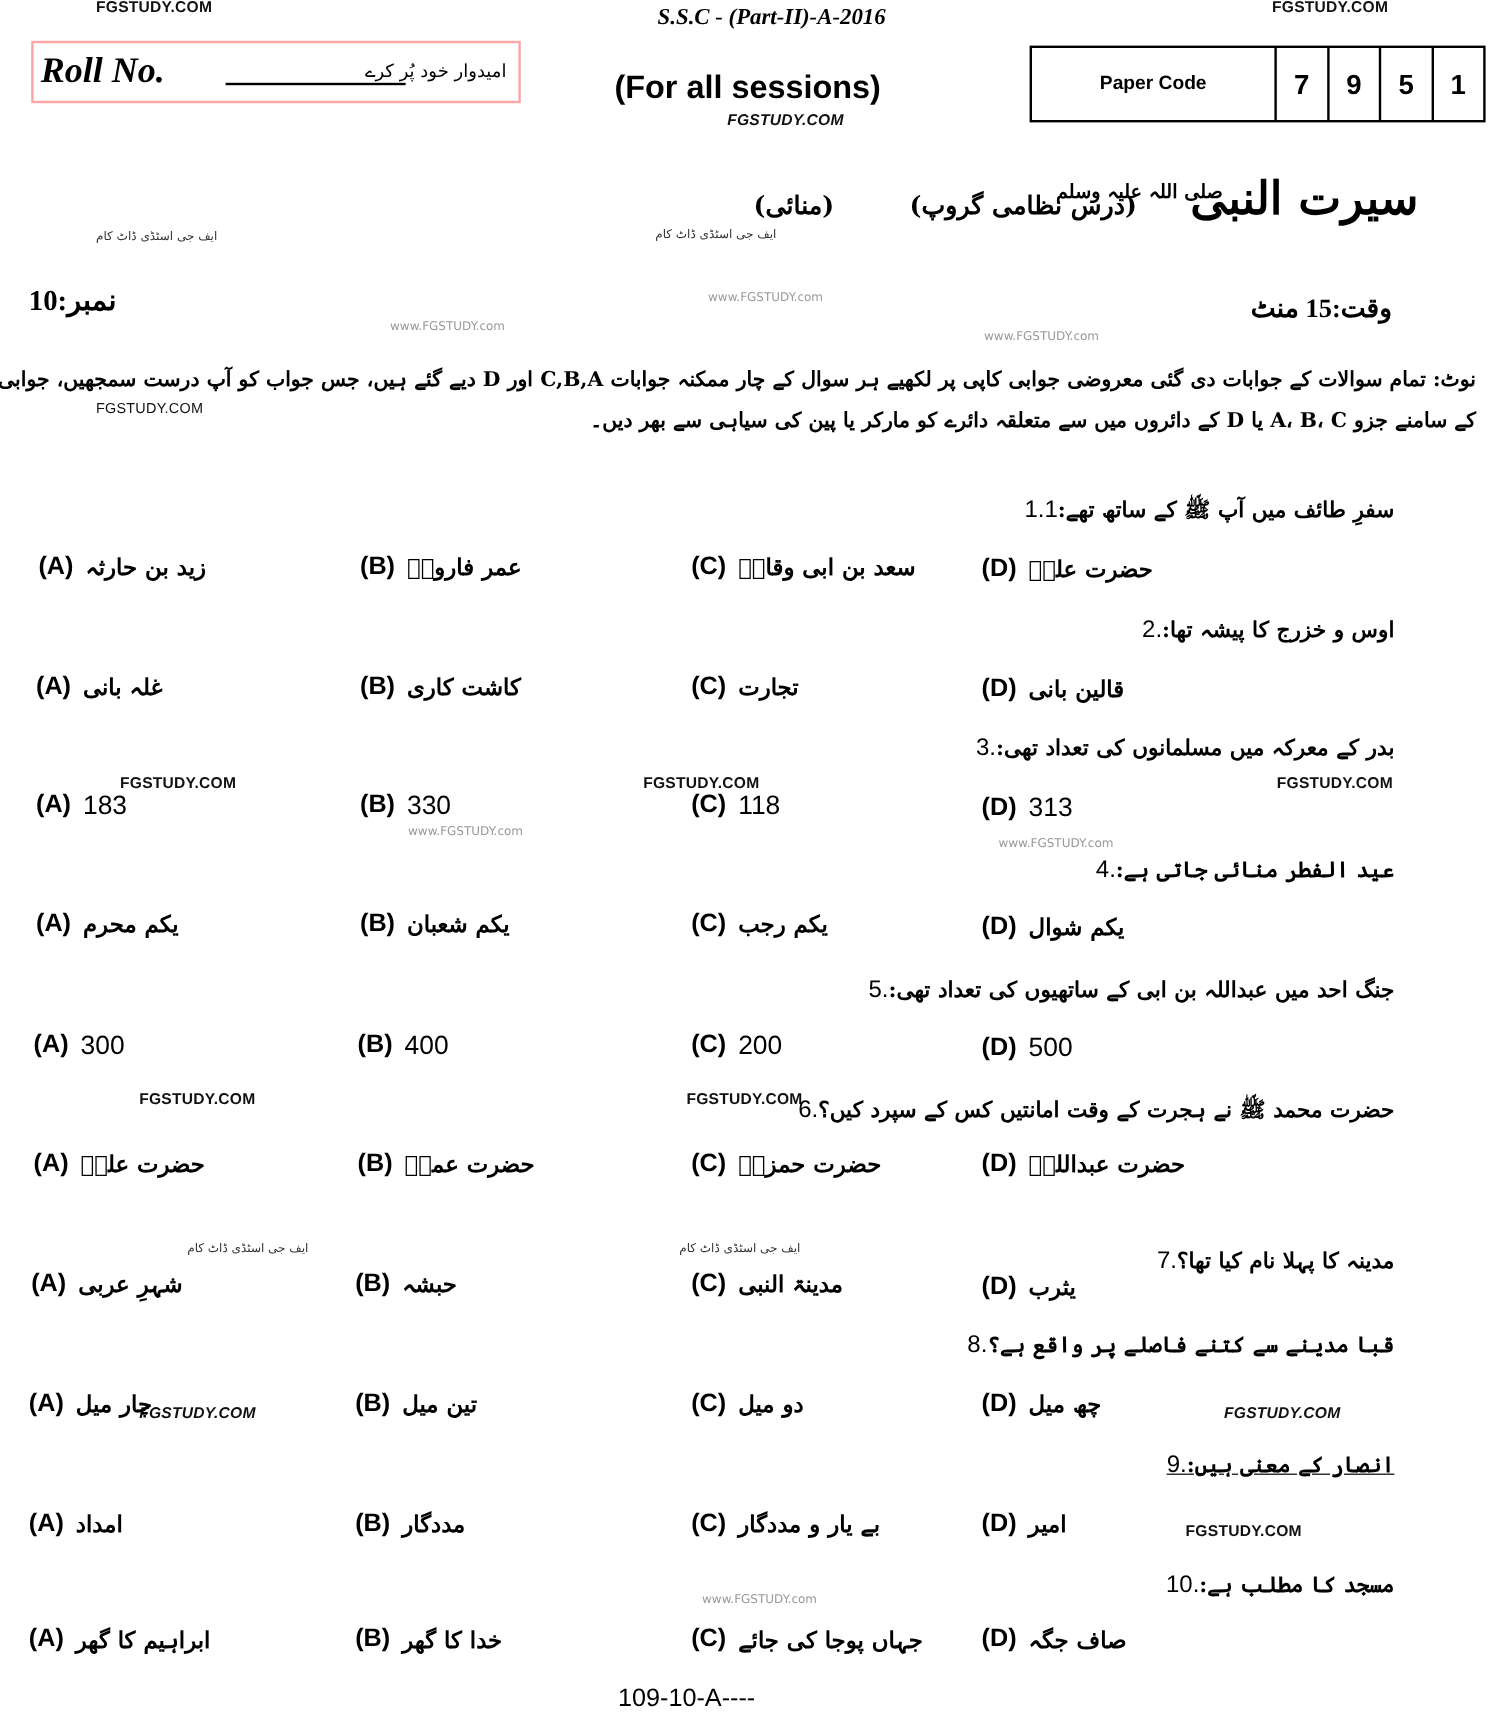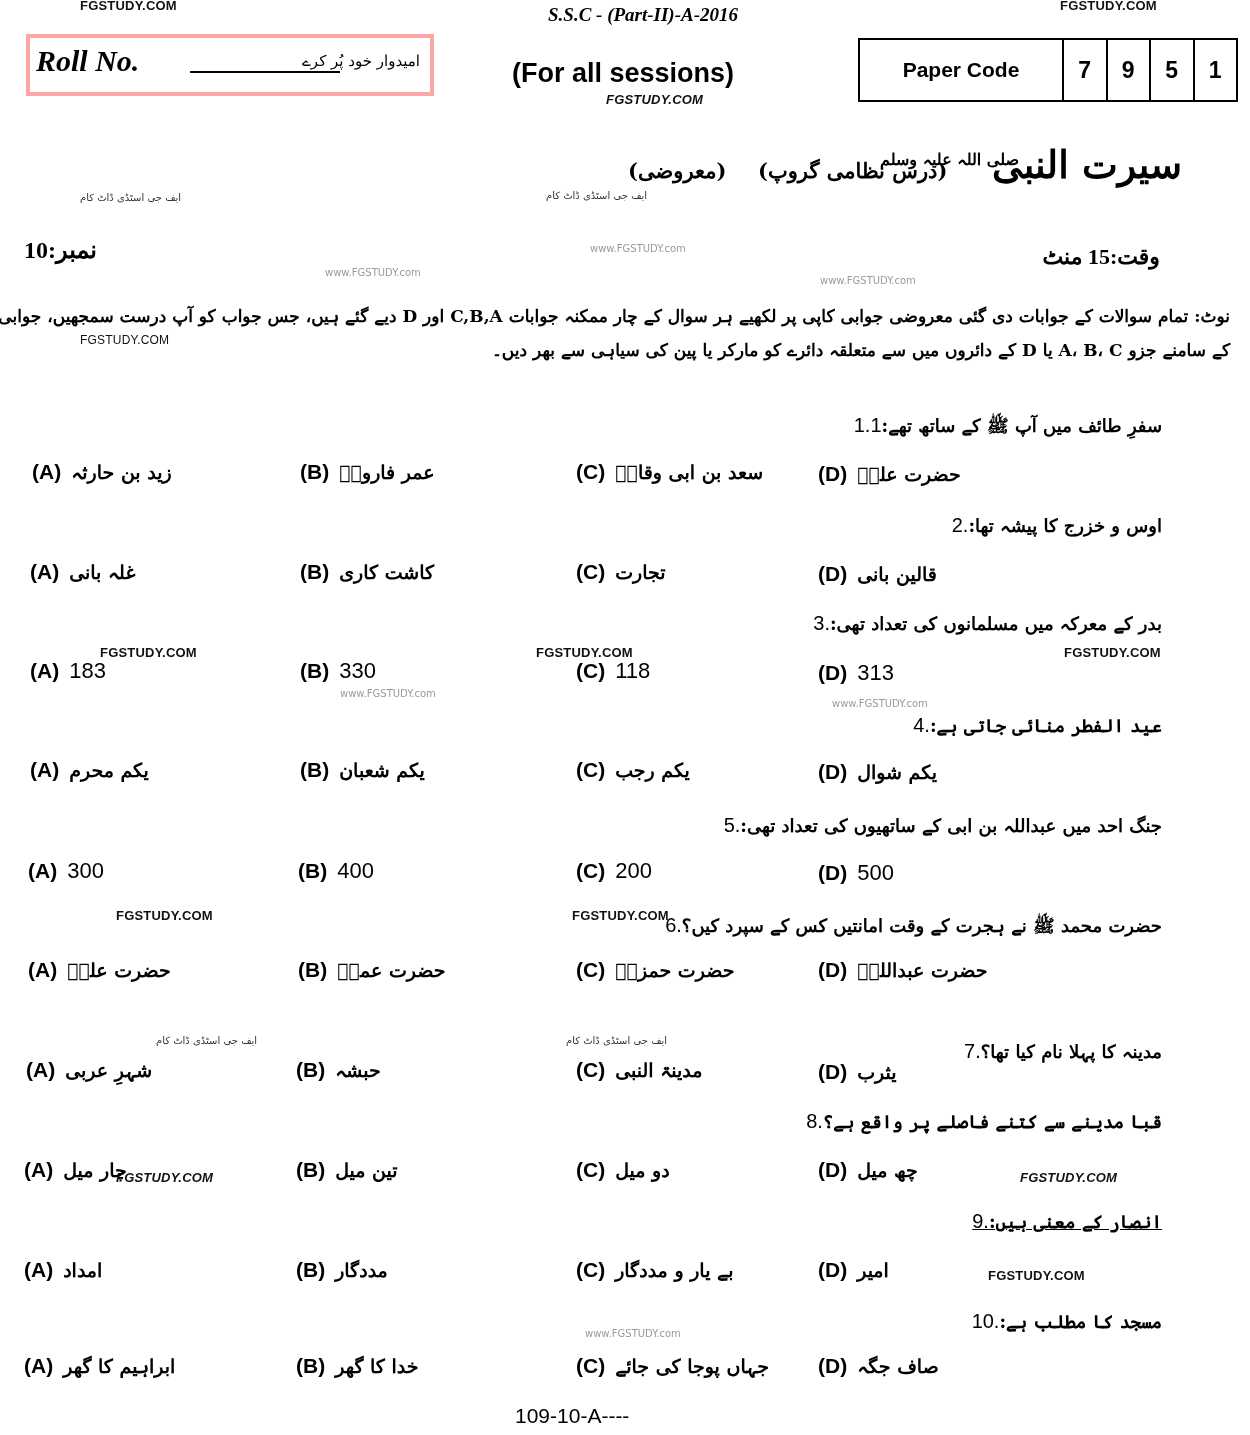--- a/index.html
+++ b/index.html
@@ -5,30 +5,30 @@
   html, body { margin:0; padding:0; background:#fff; }
   body { width:1250px; height:1435px; position:relative; overflow:hidden; color:#000;
          font-family:"Liberation Sans", sans-serif; }
   .abs { position:absolute; }
   .wm { position:absolute; font-family:"Liberation Sans", sans-serif; font-weight:bold; font-size:13px; color:#111; letter-spacing:0.2px; }
   .wm-light { position:absolute; font-family:"DejaVu Sans", sans-serif; font-size:10px; color:#9a9a9a; }
   .wm-urdu { position:absolute; font-family:"DejaVu Sans", sans-serif; font-size:10px; color:#333; direction:rtl; white-space:nowrap; }
   .urdu { direction:rtl; font-family:"DejaVu Serif", serif; white-space:nowrap; }
 
   
-  .roll-box { left:26px; top:34px; width:408px; height:62px; border:4px solid #fca5a5; box-sizing:border-box; }
+  .roll-box { left:26px; top:34px; width:408px; height:52px; border:2px solid #fca5a5; box-sizing:border-box; }
   .roll-label { position:absolute; left:6px; top:6px; font-family:"Liberation Serif", serif; font-weight:bold; font-style:italic; font-size:30px; }
   .roll-line { position:absolute; left:160px; top:33px; width:150px; border-bottom:2px solid #000; }
   .roll-urdu { position:absolute; right:10px; top:14px; font-size:15px; }
 
   .exam-title { left:548px; top:4px; font-family:"Liberation Serif", serif; font-style:italic; font-size:19px; font-weight:bold; }
   .sessions { left:512px; top:58px; font-family:"Liberation Sans", sans-serif; font-weight:bold; font-size:27px; }
 
   .code-box { left:858px; top:38px; width:380px; height:64px; border:2px solid #000; box-sizing:border-box; display:flex; }
-  .code-label { width:202px; border-right:2px solid #000; display:flex; align-items:center; justify-content:center; font-weight:bold; font-size:21px; }
+  .code-label { width:202px; border-right:2px solid #000; display:flex; align-items:center; justify-content:center; font-weight:bold; font-size:16px; }
   .code-digit { flex:1; border-right:2px solid #000; display:flex; align-items:center; justify-content:center; font-weight:bold; font-size:23px; }
   .code-digit:last-child { border-right:none; }
 
   .subject { right:68px; top:142px; font-size:38px; font-weight:bold; }
   .pbuh-title { left:880px; top:150px; font-size:30px; font-weight:bold; }
   .group { left:758px; top:158px; font-size:21px; font-weight:bold; }
   .paper-type { left:628px; top:158px; font-size:21px; font-weight:bold; }
   .marks { left:24px; top:236px; font-family:"Liberation Serif", serif; font-size:24px; font-weight:bold; }
   .time { right:90px; top:244px; font-family:"Liberation Serif", serif; font-size:22px; font-weight:bold; }
 
@@ -81,21 +81,21 @@
   <div class="code-label">Paper Code</div>
   <div class="code-digit">7</div>
   <div class="code-digit">9</div>
   <div class="code-digit">5</div>
   <div class="code-digit">1</div>
 </div>
 
 <div class="abs subject urdu">سیرت النبی</div>
 <div class="abs pbuh-title urdu" style="font-size:16px;">صلی اللہ علیہ وسلم</div>
 <div class="abs group urdu">(درس نظامی گروپ)</div>
-<div class="abs paper-type urdu">(معروضی)</div>
+<div class="abs paper-type urdu">(منائی)</div>
 <div class="abs marks urdu">نمبر:10</div>
 <div class="abs time urdu">وقت:15 منٹ</div>
 
 <div class="abs note urdu" style="top:306px;">نوٹ: تمام سوالات کے جوابات دی گئی معروضی جوابی کاپی پر لکھیے ہر سوال کے چار ممکنہ جوابات C,B,A اور D دیے گئے ہیں، جس جواب کو آپ درست سمجھیں، جوابی کاپی پر اس سوال نمبر</div>
 <div class="abs note urdu" style="top:340px;">کے سامنے جزو A، B، C یا D کے دائروں میں سے متعلقہ دائرے کو مارکر یا پین کی سیاہی سے بھر دیں۔</div>
 
 <div id="questions">
 
   <div class="q-text" style="top:414px;"><span>سفرِ طائف میں آپ ﷺ کے ساتھ تھے:</span><span class="q-num">1.1</span></div>
   <div class="opt" style="left:32px;top:460px;">

